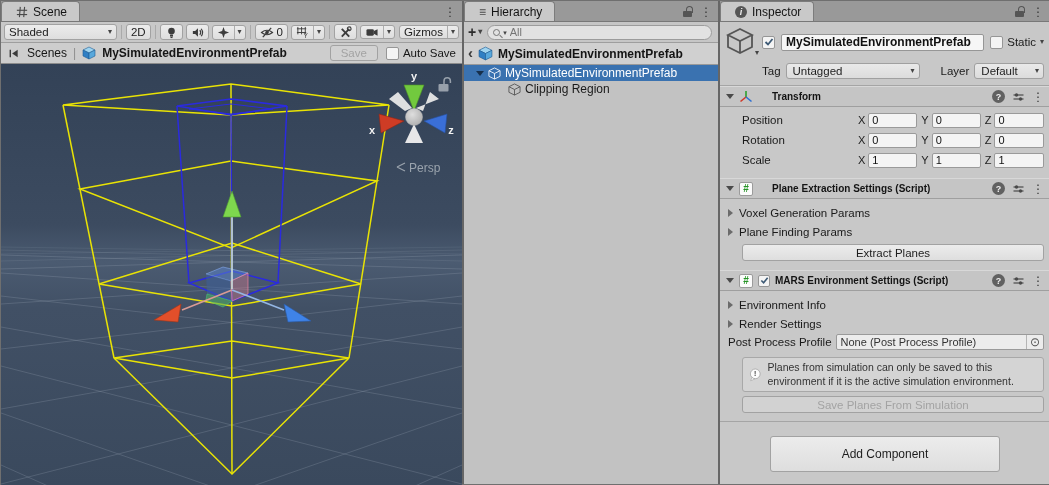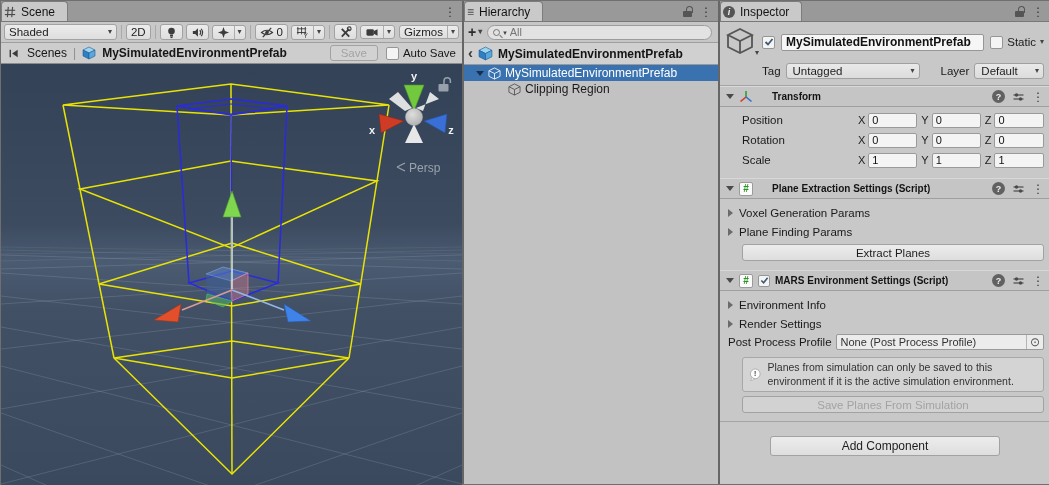--- a/index.html
+++ b/index.html
@@ -7,21 +7,21 @@
   body { font-family: "Liberation Sans", sans-serif; background:#c8c8c8; position:relative; overflow:hidden; }
   .root { position:absolute; inset:0; width:1049px; height:485px; border:1px solid #6f6f6f; background:#c8c8c8; }
 
   .panel { position:absolute; top:0; bottom:0; }
   .scene-panel { left:0; width:461px; background:#c8c8c8; }
   .hier-panel { left:461px; width:256px; background:#c2c2c2; border-left:2px solid #666; }
   .insp-panel { left:717px; width:332px; background:#c8c8c8; border-left:2px solid #666; }
 
   
   .tabstrip { height:21px; background:#999; display:flex; align-items:flex-end; border-bottom:1px solid #787878; position:relative; }
-  .tab { height:20px; background:#c9c9c9; border:1px solid #7c7c7c; border-bottom:none; border-radius:4px 4px 0 0; display:flex; align-items:center; gap:5px; padding:0 12px 0 2px; font-size:12px; color:#141414; margin-left:0; }
+  .tab { height:20px; background:#c9c9c9; border:1px solid #7c7c7c; border-bottom:none; border-radius:4px 4px 0 0; display:flex; align-items:center; gap:5px; padding:0 12px 0 14px; font-size:12px; color:#141414; margin-left:0; }
   .strip-icons { margin-left:auto; display:flex; align-items:center; gap:6px; padding:0 6px 3px 0; }
   .kebab { font-size:12px; color:#333; line-height:1; cursor:default; }
   .lock-ico { width:11px; height:12px; position:relative; display:inline-block; }
   .lock-ico .shackle { position:absolute; left:3px; top:0; width:7px; height:7px; border:1.5px solid #555; border-bottom:none; border-radius:4px 4px 0 0; }
   .lock-ico .lbody { position:absolute; left:0; top:5px; width:9px; height:6px; background:#555; border-radius:1px; }
 
   
   .btn { background:linear-gradient(#ececec,#dedede); border:1px solid #a2a2a2; border-radius:3px; color:#1d1d1d; font-size:11.5px; display:flex; align-items:center; justify-content:center; }
   .btn.disabled { color:#a3a3a3; background:#d2d2d2; }
   .caret { font-size:8px; color:#444; line-height:1; }
@@ -81,21 +81,21 @@
   .axis .al { font-size:11px; color:#222; }
   .foldrow { display:flex; align-items:center; gap:6px; height:19px; padding-left:8px; font-size:11.5px; color:#1a1a1a; }
   .wide-btn { height:17px; margin:3px 6px 3px 22px; }
   .pp-row { display:flex; align-items:center; height:18px; padding:0 6px 0 8px; gap:4px; font-size:11.5px; color:#1a1a1a; }
   .obj-field { flex:1; height:16px; background:#ececec; border:1px solid #9a9a9a; border-radius:2px; display:flex; align-items:center; font-size:11px; color:#333; padding-left:4px; min-width:0; }
   .obj-field .txt { white-space:nowrap; overflow:hidden; flex:1; }
   .picker { color:#555; font-size:12px; padding:0 3px; border-left:1px solid #b5b5b5; }
   .helpbox { margin:6px 6px 4px 22px; background:#d4d4d4; border:1px solid #a8a8a8; border-radius:3px; display:flex; align-items:center; gap:6px; padding:3px 6px; }
   .helpbox .msg { font-size:10.5px; color:#333; line-height:1.3; }
   .insp-divider { border-top:1px solid #a5a5a5; margin-top:8px; }
-  .addcomp { width:230px; height:20px; margin:14px auto 0 auto; font-size:12px; }
+  .addcomp { width:230px; height:36px; margin:14px auto 0 auto; font-size:12px; }
 
   svg text { font-family:"Liberation Sans", sans-serif; }
 </style>
 </head>
 <body>
 
 <div class="root">
 
   <section class="panel scene-panel">
     <div class="tabstrip">

